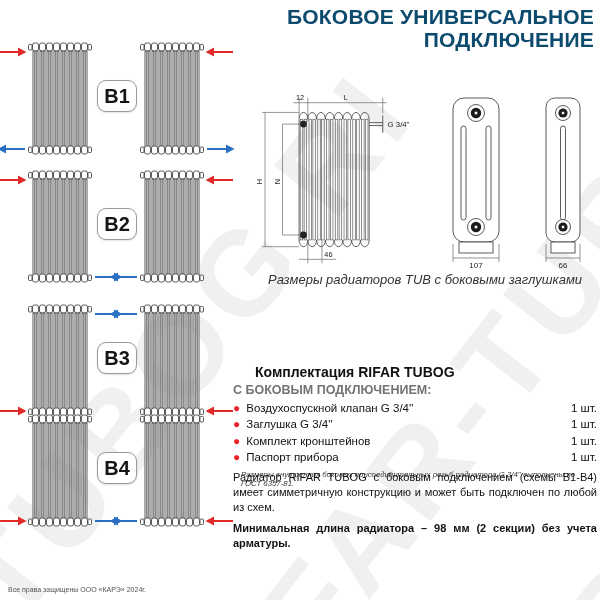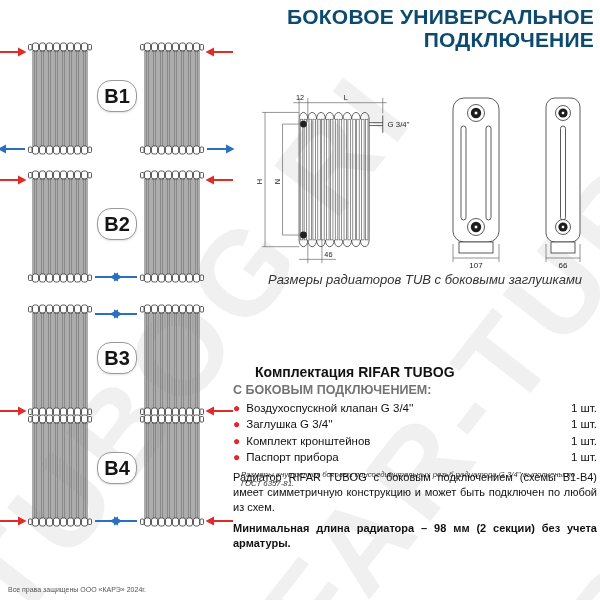--- a/index.html
+++ b/index.html
@@ -16,21 +16,21 @@
   
   #schemes{left:0;top:42px;width:240px;height:520px;}
   .scheme-row{position:absolute;left:0;width:240px;height:113px;}
   .rad-wrap{position:absolute;top:0;width:64px;height:113px;}
   .rad-left{left:28px;} .rad-right{left:140px;}
   .arrow{position:absolute;width:30px;height:12px;}
   .arrow.flip svg{transform:scaleX(-1);}
   .pos-tl{left:-31px;top:2px;} .pos-bl{left:-31px;bottom:2px;}
   .pos-tr{right:-31px;top:2px;} .pos-br{right:-31px;bottom:2px;}
   .badge{position:absolute;left:97px;width:38px;top:38px;height:30px;background:#fff;
-         border:1px solid #9a9a9a;border-radius:14px;display:flex;align-items:center;
+         border:1px solid #9a9a9a;border-radius:9px;display:flex;align-items:center;
          justify-content:center;font-weight:700;font-size:20px;color:#151515;
          box-shadow:0 1px 2px rgba(0,0,0,0.12);}
   
   #dim-drawing{left:248px;top:92px;}
   #side-views{left:428px;top:92px;}
   #dim-caption{left:268px;top:272px;width:200px;font-style:italic;font-size:13px;color:#333;
                white-space:nowrap;}
   svg text{font-family:"Liberation Sans", sans-serif;}
   
   #equipment{left:233px;top:364px;width:364px;}

